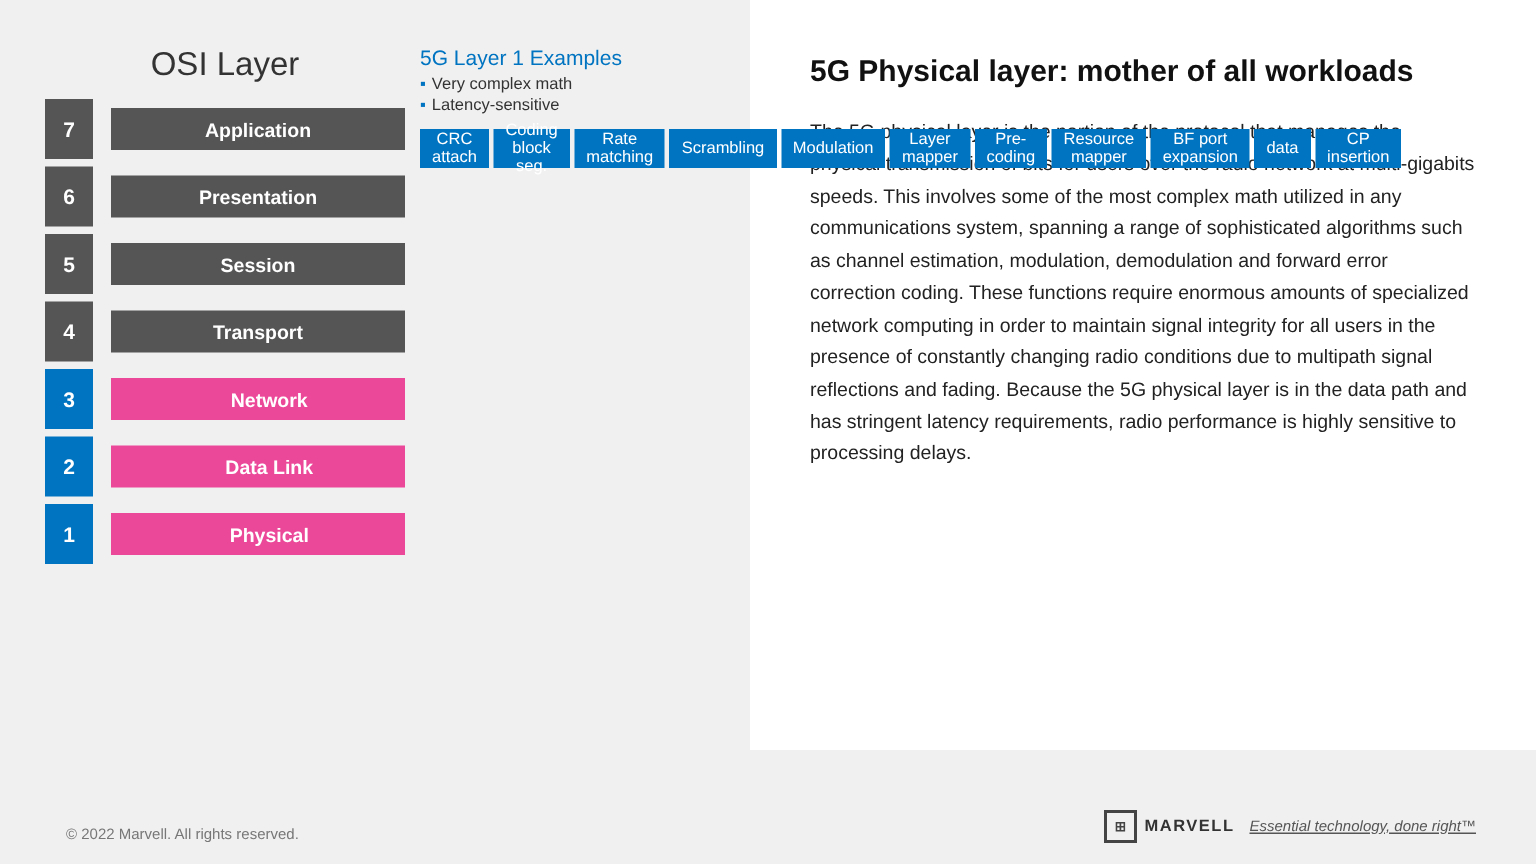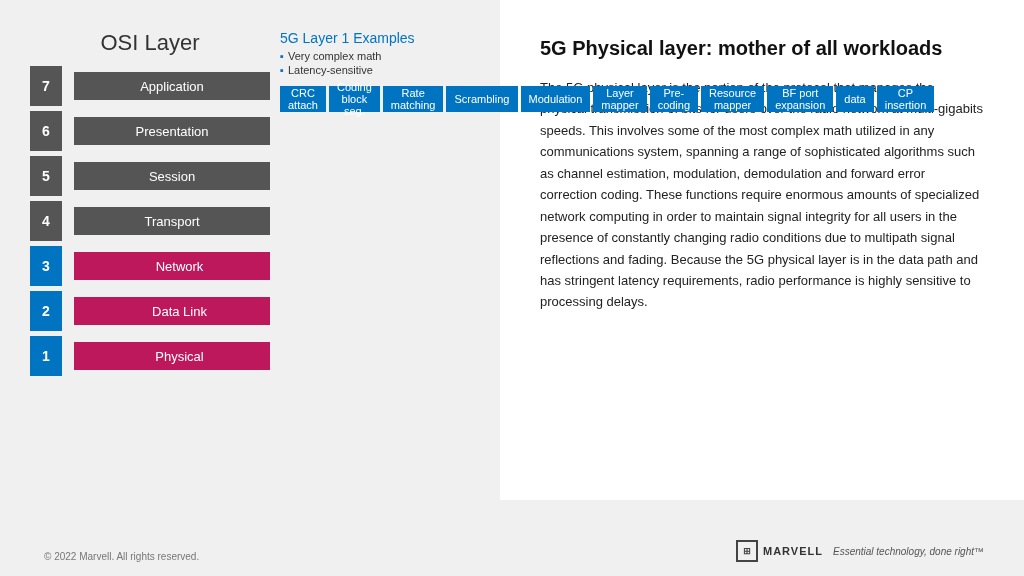--- a/index.html
+++ b/index.html
@@ -82,30 +82,30 @@
 
     .layer-num.blue {
       background: #0074c1;
     }
 
     .layer-label {
       flex: 1;
       height: 28px;
       background: #555;
       color: white;
-      font-weight: normal;
+      font-weight: bold;
       font-size: 13px;
       display: flex;
       align-items: center;
       justify-content: center;
       margin-left: 12px;
     }
 
     .layer-label.blue {
-      background: #be185d;
+      background: #ec4899;
       padding-left: 15px;
     }
 
     
     .examples-column {
       display: flex;
       flex-direction: column;
       width: 175px;
       margin-left: 10px;
     }
@@ -209,20 +209,21 @@
       font-size: 11px;
       font-weight: bold;
       color: #333;
       letter-spacing: 1px;
     }
 
     .tagline {
       font-size: 10px;
       color: #555;
       font-style: italic;
+      text-decoration: underline;
     }
   </style>
 </head>
 <body>
 
 <div class="left-panel">
   <div class="osi-section">
 
     <div class="osi-column">
       <div class="osi-title">OSI Layer</div>

